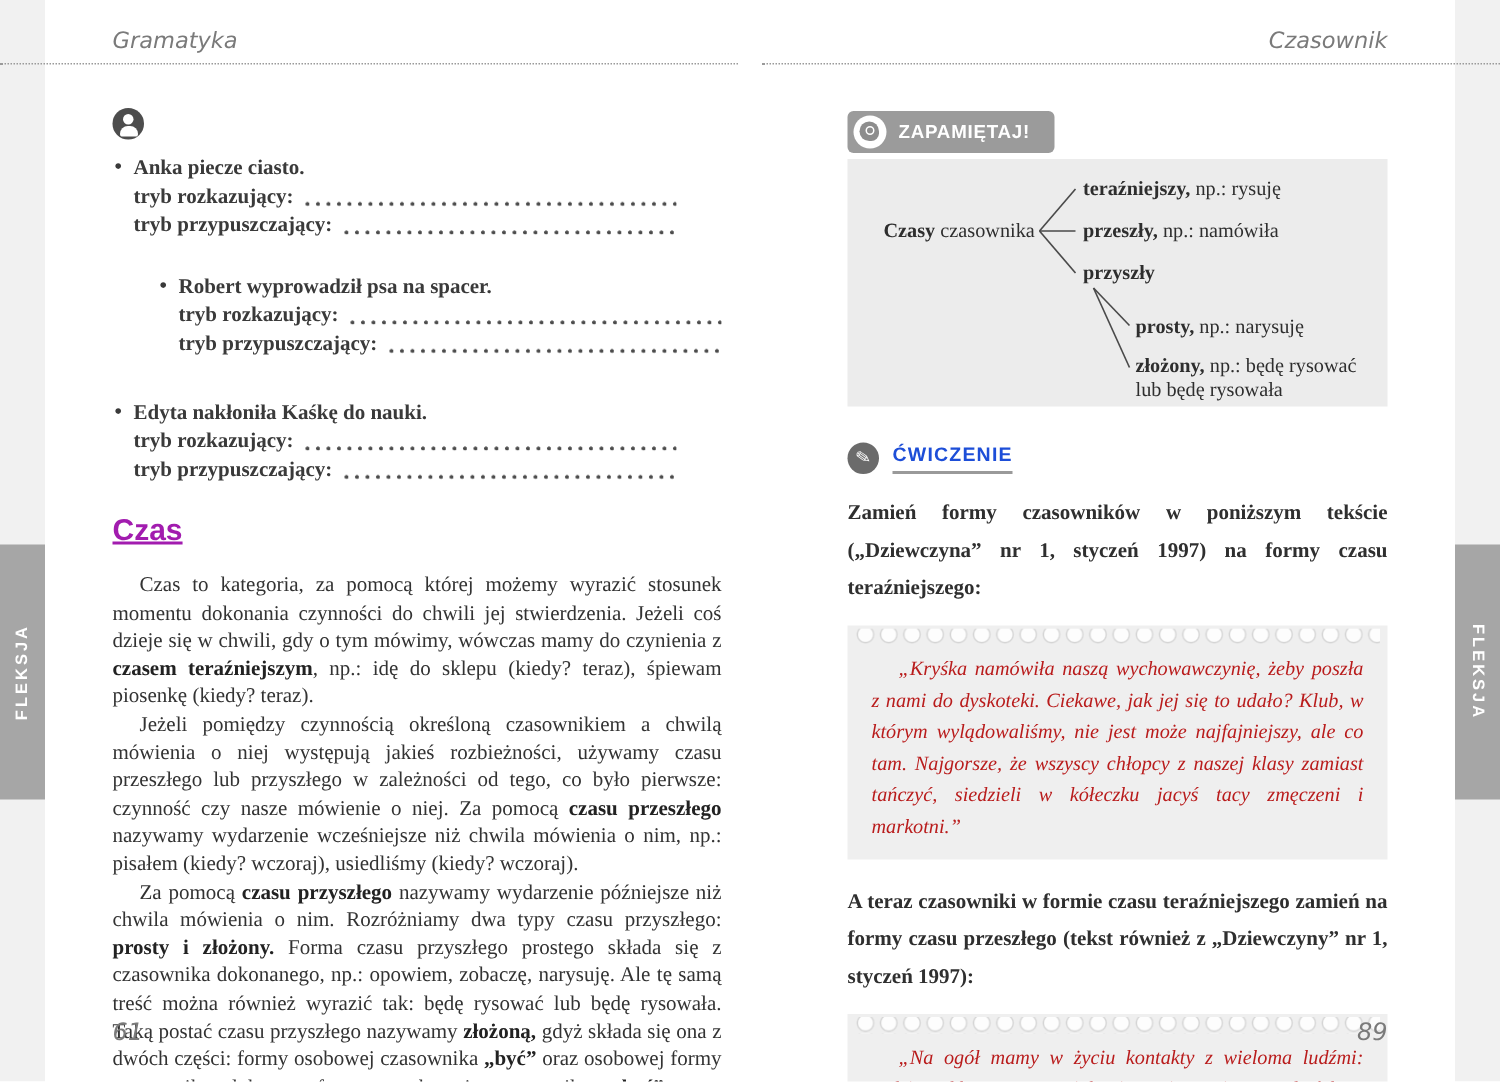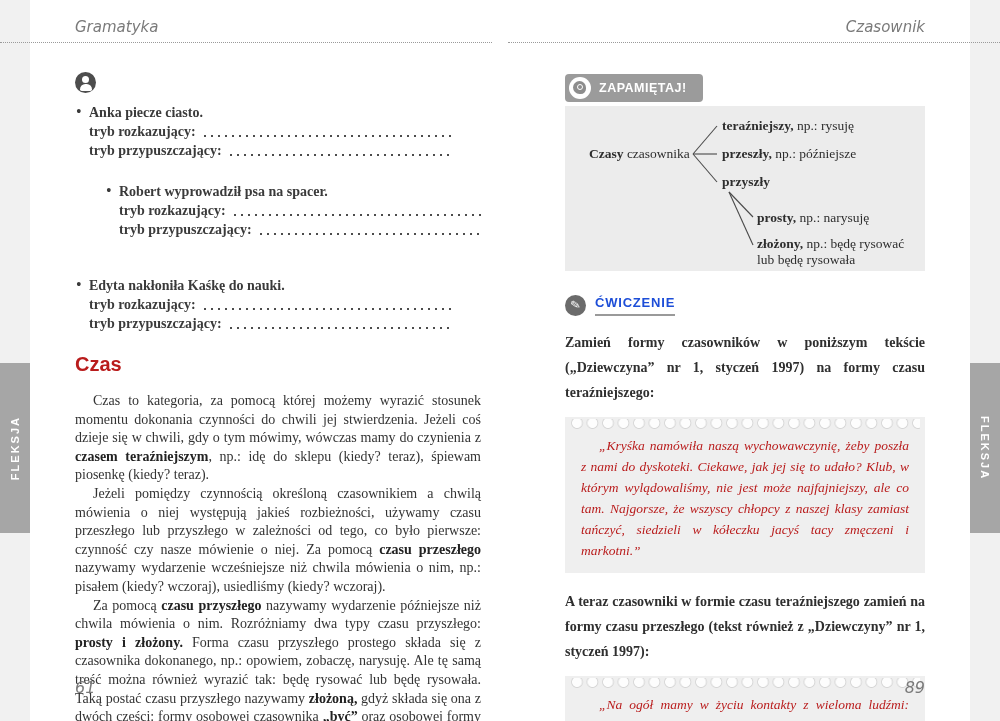--- a/index.html
+++ b/index.html
@@ -50,21 +50,21 @@
   .try-item { margin:0 0 14px 14px; position:relative; width:362px; }
   .try-item::before { content:"•"; position:absolute; left:-13px; top:0; color:#3a3a3a; }
   .try-sentence { font-weight:bold; font-size:14px; line-height:19px; }
   .try-line { display:flex; font-weight:bold; font-size:14px; line-height:19px; }
   .leader { flex:1 1 auto; margin-left:7px; height:15px; align-self:flex-end;
     background-image:radial-gradient(circle at 2px 10px, #4c4c4c 1.1px, transparent 1.5px);
     background-size:7px 15px; background-repeat:repeat-x; }
   
   .section-title {
     font-family:"Liberation Sans", sans-serif; font-weight:bold; font-size:20px;
-    color:#b91c1c; margin:20px 0 16px 0;
+    color:#a21caf; margin:20px 0 16px 0;text-decoration:underline;
   }
   .body-par {
     font-size:14px; line-height:18.6px; text-align:justify; text-indent:18px;
     hyphens:auto; color:#333;
   }
   .body-par b { color:#222; }
   
   .badge {
     display:inline-flex; align-items:center; gap:8px; background:#9b9b9b;
     border-radius:4px; padding:3px 16px 3px 4px; margin-bottom:4px;
@@ -147,21 +147,21 @@
     <div class="try-line">
       <span>tryb rozkazujący:</span>
       <span class="leader"></span>
     </div>
     <div class="try-line">
       <span>tryb przypuszczający:</span>
       <span class="leader"></span>
     </div>
   </div>
 
-  <div class="try-item" style="margin-top:37px;">
+  <div class="try-item" style="margin-top:27px;">
     <div class="try-sentence">Edyta nakłoniła Kaśkę do nauki.</div>
     <div class="try-line">
       <span>tryb rozkazujący:</span>
       <span class="leader"></span>
     </div>
     <div class="try-line">
       <span>tryb przypuszczający:</span>
       <span class="leader"></span>
     </div>
   </div>
@@ -191,21 +191,21 @@
       <line x1="164" y1="86" x2="188" y2="111" stroke="#4a4a4a" stroke-width="1.1"></line>
       <line x1="164" y1="86" x2="188" y2="139" stroke="#4a4a4a" stroke-width="1.1"></line>
     </svg>
     <div class="node" style="left:24px; top:40px;">
       <b>Czasy</b><span> czasownika</span>
     </div>
     <div class="node" style="left:157px; top:12px;">
       <b>teraźniejszy,</b><span> np.: rysuję</span>
     </div>
     <div class="node" style="left:157px; top:40px;">
-      <b>przeszły,</b><span> np.: późniejsze</span>
+      <b>przeszły,</b><span> np.: namówiła</span>
     </div>
     <div class="node" style="left:157px; top:68px;">
       <b>przyszły</b><span></span>
     </div>
     <div class="node" style="left:192px; top:104px;">
       <b>prosty,</b><span> np.: narysuję</span>
     </div>
     <div class="node" style="left:192px; top:130px; width:160px;">
       <b>złożony,</b><span> np.: będę rysować lub będę rysowała</span>
     </div>

